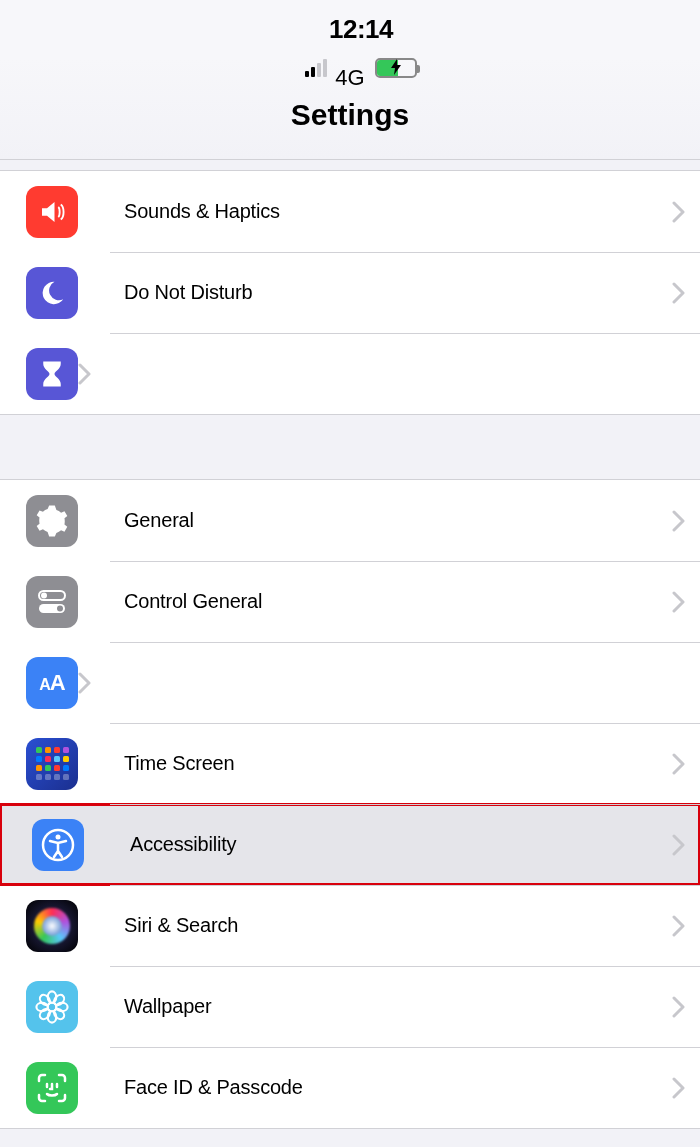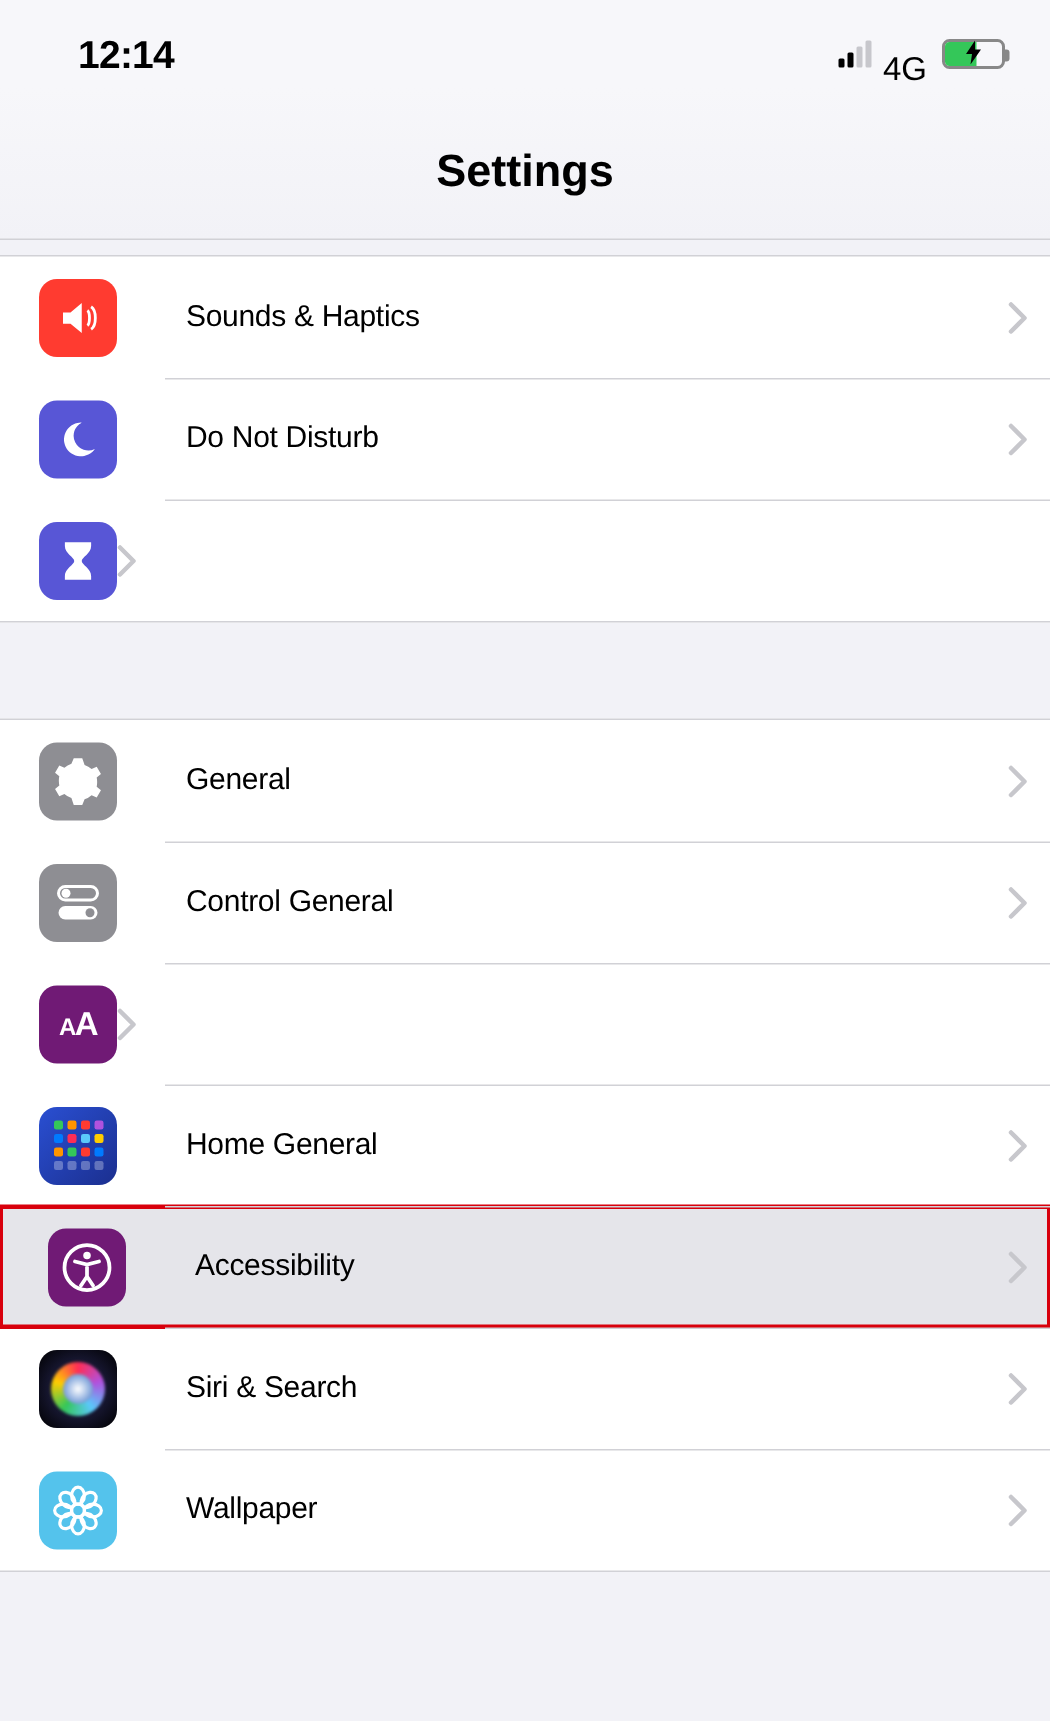--- a/index.html
+++ b/index.html
@@ -11,20 +11,21 @@
   overflow: hidden;
   color: #000;
 }
 .status-bar {
   height: 58px;
   display: flex;
   align-items: center;
   justify-content: space-between;
   padding: 14px 30px 0 52px;
   background: #f7f7fa;
+  flex-direction: column;
 }
 .status-time {
   font-size: 26px;
   font-weight: 600;
   letter-spacing: -0.5px;
 }
 .status-right {
   display: flex;
   align-items: center;
   gap: 6px;
@@ -101,21 +102,21 @@
 }
 .chevron{
   color:#c7c7cc;
   flex-shrink:0;
 }
 .chevron svg{display:block;}
 
 .bg-red{background:#ff3b30;}
 .bg-purple{background:#5856d6;}
 .bg-gray{background:#8e8e93;}
-.bg-blue{background:#701a75;}
+.bg-blue{background:#3b82f6;}
 .bg-teal{background:#54c3ec;}
 .bg-green{background:#34c759;}
 .bg-homescreen{
   background: linear-gradient(135deg,#2a4fd2,#1b2f8f);
 }
 .mini-grid{
   display:grid;grid-template-columns:repeat(4,6px);grid-template-rows:repeat(4,6px);
   gap:3px;
 }
 .mini-grid span{width:6px;height:6px;border-radius:1.5px;}
@@ -276,21 +277,21 @@
           <span></span>
           <span></span>
           <span></span>
           <span></span>
           <span></span>
           <span></span>
           <span></span>
           <span></span>
         </div>
     </div>
-    <div class="row-label">Home General</div>
+    <div class="row-label">Time Screen</div>
     <div class="chevron">
         <svg width="14" height="22" viewBox="0 0 14 22">
           <path d="M2 2l9 9-9 9" stroke="#c7c7cc" stroke-width="3" fill="none" stroke-linecap="round" stroke-linejoin="round"></path>
         </svg>
       </div>
   </div>
   <div class="row highlighted redbox">
     <div class="icon-box bg-blue">
       <svg width="36" height="36" viewBox="0 0 36 36">
           <circle cx="18" cy="18" r="15" fill="none" stroke="#fff" stroke-width="2.5"></circle>
@@ -330,13 +331,27 @@
           <ellipse cx="7" cy="17" rx="3" ry="4" transform="rotate(45 7 17)"></ellipse>
         </svg>
     </div>
     <div class="row-label">Wallpaper</div>
     <div class="chevron">
         <svg width="14" height="22" viewBox="0 0 14 22">
           <path d="M2 2l9 9-9 9" stroke="#c7c7cc" stroke-width="3" fill="none" stroke-linecap="round" stroke-linejoin="round"></path>
         </svg>
       </div>
   </div>
+  <div class="row">
+    <div class="icon-box bg-green">
+      <svg width="34" height="34" viewBox="0 0 34 34" fill="none" stroke="#fff" stroke-width="2.5" stroke-linecap="round">
+          <path d="M4 10V7a3 3 0 0 1 3-3h3M24 4h3a3 3 0 0 1 3 3v3M30 24v3a3 3 0 0 1-3 3h-3M10 30H7a3 3 0 0 1-3-3v-3"></path>
+          <path d="M12 13v3M22 13v3M17 13v5h-2M12 23c2 2 8 2 10 0"></path>
+        </svg>
+    </div>
+    <div class="row-label">Face ID &amp; Passcode</div>
+    <div class="chevron">
+        <svg width="14" height="22" viewBox="0 0 14 22">
+          <path d="M2 2l9 9-9 9" stroke="#c7c7cc" stroke-width="3" fill="none" stroke-linecap="round" stroke-linejoin="round"></path>
+        </svg>
+      </div>
+  </div>
 </div>
 
 </body></html>

